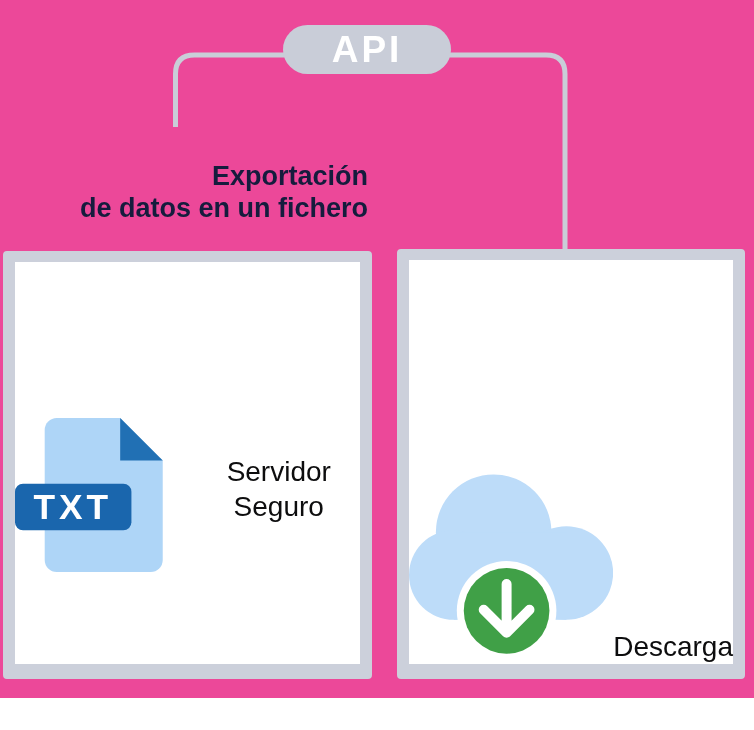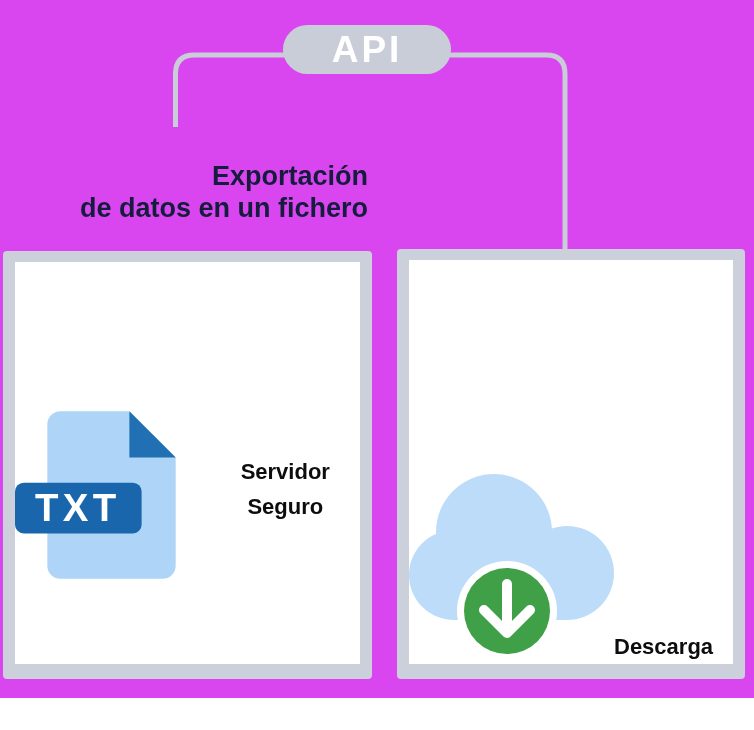--- a/index.html
+++ b/index.html
@@ -1,19 +1,19 @@
 <!DOCTYPE html>
 <html style="--connector: #c9cdd8; --pill-bg: #c9cdd8; --pill-text: #ffffff; --navy-text: #151c3d; --card-border: #ccd0db; --card-bg: #ffffff; --doc-blue: #aed5f7; --fold-blue: #2170b4; --badge-blue: #1a66ad; --cloud-blue: #bddcf9; --green: #40a047; --title-text: #0d0d0e;"><head>
 <meta charset="utf-8">
 <style>
   html,body{margin:0;padding:0;background:#ffffff;}
   .canvas{
     position:relative;
     width:754px;height:698px;
-    background:#d946ef;
+    background:#ec4899;
     font-family:"Liberation Sans",sans-serif;
     overflow:hidden;
   }
   
   .connectors{position:absolute;left:0;top:0;width:754px;height:730px;}
   .connector-path{stroke:var(--connector,#c9cdd8);stroke-width:5;fill:none;}
   
   .api-pill{
     position:absolute;left:283px;top:25px;width:168px;height:49px;
     background:var(--pill-bg,#c9cdd8);border-radius:26px;
@@ -35,21 +35,21 @@
     position:absolute;background:var(--card-bg,#ffffff);
     border-style:solid;border-color:var(--card-border,#ccd0db);
     border-width:11px 12px 15px 12px;
     border-radius:4px;box-sizing:border-box;
     display:flex;flex-direction:row;align-items:center;
   }
   .card-left{left:3px;top:251px;width:369px;height:428px;}
   .card-right{left:397px;top:249px;width:348px;height:430px;align-items:flex-end;}
   .card-title{
     color:var(--title-text,#0d0d0e);
-    font-weight:bold;font-size:22px;line-height:35px;text-align:center;
+    font-weight:normal;font-size:28px;line-height:35px;text-align:center;
   }
   .card-left .card-title{margin-top:52px;}
   .card-right .card-title{margin-top:33px;}
   .card-title span{display:block;}
   .txt-icon{margin-top:64px;margin-right:34px;}
   .cloud-icon{margin-top:77px;}
   
   .doc-body{fill:var(--doc-blue,#aed5f7);}
   .doc-fold{fill:var(--fold-blue,#2170b4);}
   .doc-badge{fill:var(--badge-blue,#1a66ad);}

